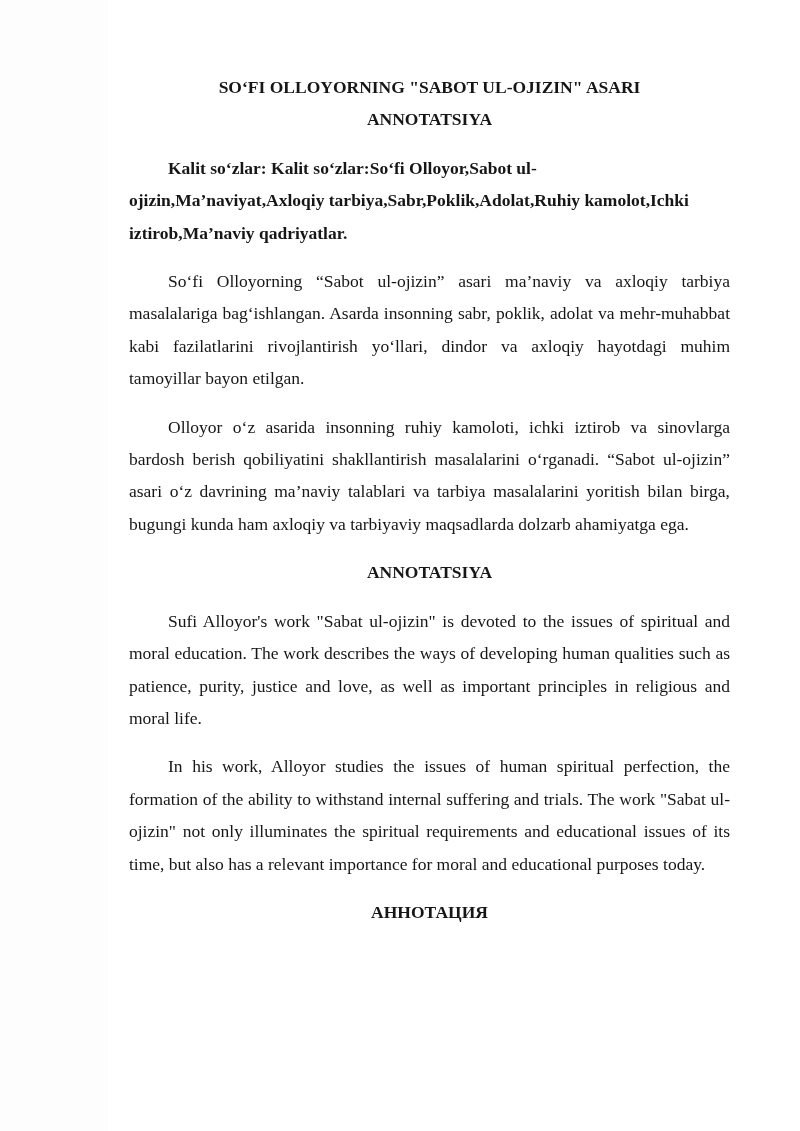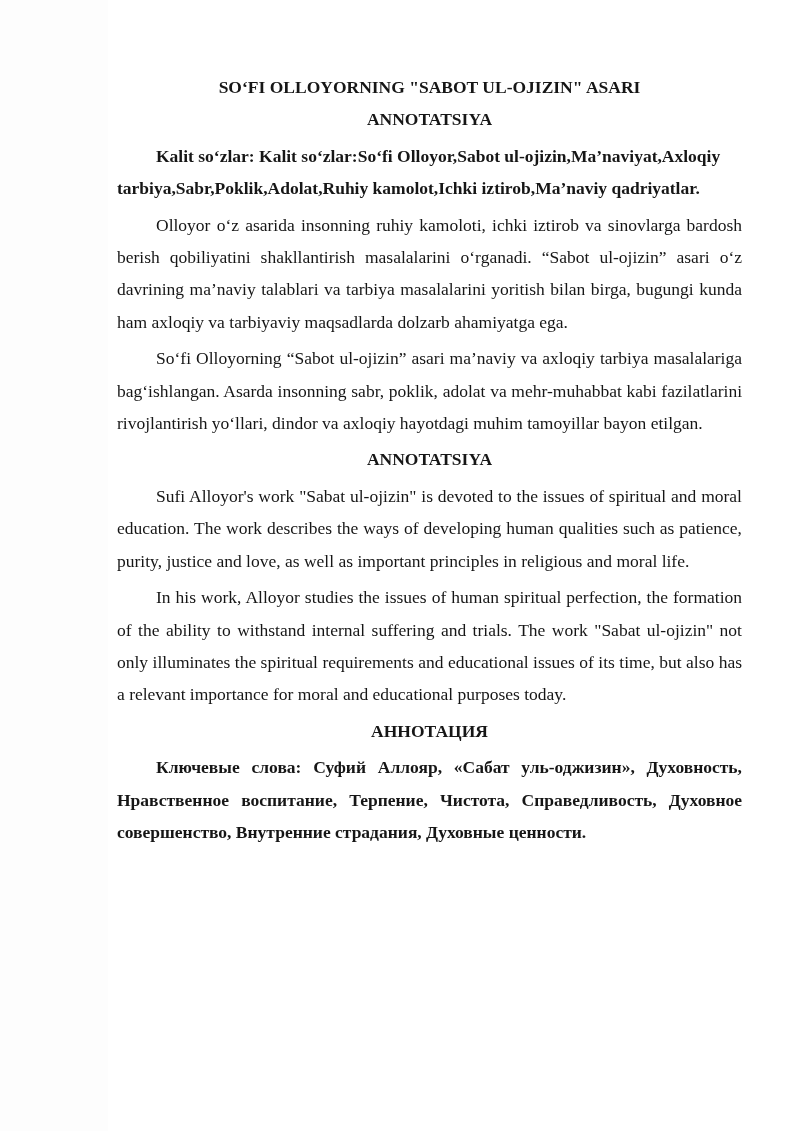--- a/index.html
+++ b/index.html
@@ -33,50 +33,49 @@
     font-size: 17.5px;
     line-height: 32.4px;
     text-rendering: optimizeLegibility;
   }
   .heading {
     text-align: center;
     font-weight: bold;
     margin: 0;
   }
   p {
-    margin: 4px;
+    margin: 16px;
     text-indent: 39px;
   }
   .justify { text-align: justify; }
   .left-align { text-align: left; }
   .bold { font-weight: bold; }
 </style>
 </head>
 <body>
 
 <div class="page">
   <div class="scan-edge"></div>
 
   <div class="content">
 
     <div class="heading">SO‘FI OLLOYORNING "SABOT UL-OJIZIN" ASARI</div>
 
     <div class="heading">ANNOTATSIYA</div>
 
     <p class="bold left-align">Kalit so‘zlar: Kalit so‘zlar:So‘fi Olloyor,Sabot ul-ojizin,Ma’naviyat,Axloqiy tarbiya,Sabr,Poklik,Adolat,Ruhiy kamolot,Ichki iztirob,Ma’naviy qadriyatlar.</p>
 
+    <p class="justify">So‘fi Olloyorning “Sabot ul-ojizin” asari ma’naviy va axloqiy tarbiya masalalariga bag‘ishlangan. Asarda insonning sabr, poklik, adolat va mehr-muhabbat kabi fazilatlarini rivojlantirish yo‘llari, dindor va axloqiy hayotdagi muhim tamoyillar bayon etilgan.</p>
+
     <p class="justify">Olloyor o‘z asarida insonning ruhiy kamoloti, ichki iztirob va sinovlarga bardosh berish qobiliyatini shakllantirish masalalarini o‘rganadi. “Sabot ul-ojizin” asari o‘z davrining ma’naviy talablari va tarbiya masalalarini yoritish bilan birga, bugungi kunda ham axloqiy va tarbiyaviy maqsadlarda dolzarb ahamiyatga ega.</p>
-
-    <p class="justify">So‘fi Olloyorning “Sabot ul-ojizin” asari ma’naviy va axloqiy tarbiya masalalariga bag‘ishlangan. Asarda insonning sabr, poklik, adolat va mehr-muhabbat kabi fazilatlarini rivojlantirish yo‘llari, dindor va axloqiy hayotdagi muhim tamoyillar bayon etilgan.</p>
 
     <div class="heading">ANNOTATSIYA</div>
 
 
     <p class="justify">Sufi Alloyor's work "Sabat ul-ojizin" is devoted to the issues of spiritual and moral education. The work describes the ways of developing human qualities such as patience, purity, justice and love, as well as important principles in religious and moral life.</p>
 
     <p class="justify">In his work, Alloyor studies the issues of human spiritual perfection, the formation of the ability to withstand internal suffering and trials. The work "Sabat ul-ojizin" not only illuminates the spiritual requirements and educational issues of its time, but also has a relevant importance for moral and educational purposes today.</p>
 
     <div class="heading">АННОТАЦИЯ</div>
 
-    <p class="bold justify">Ключевые слова: Суфий Аллояр, «Сабат уль-оджизин», Духовность, Нравственное воспитание, Терпение, Чистота, Справедливость, Духовное совершенство, Внутренние страдания, Духовные ценности.</p>
 
   </div>
 </div>
 
 </body></html>

